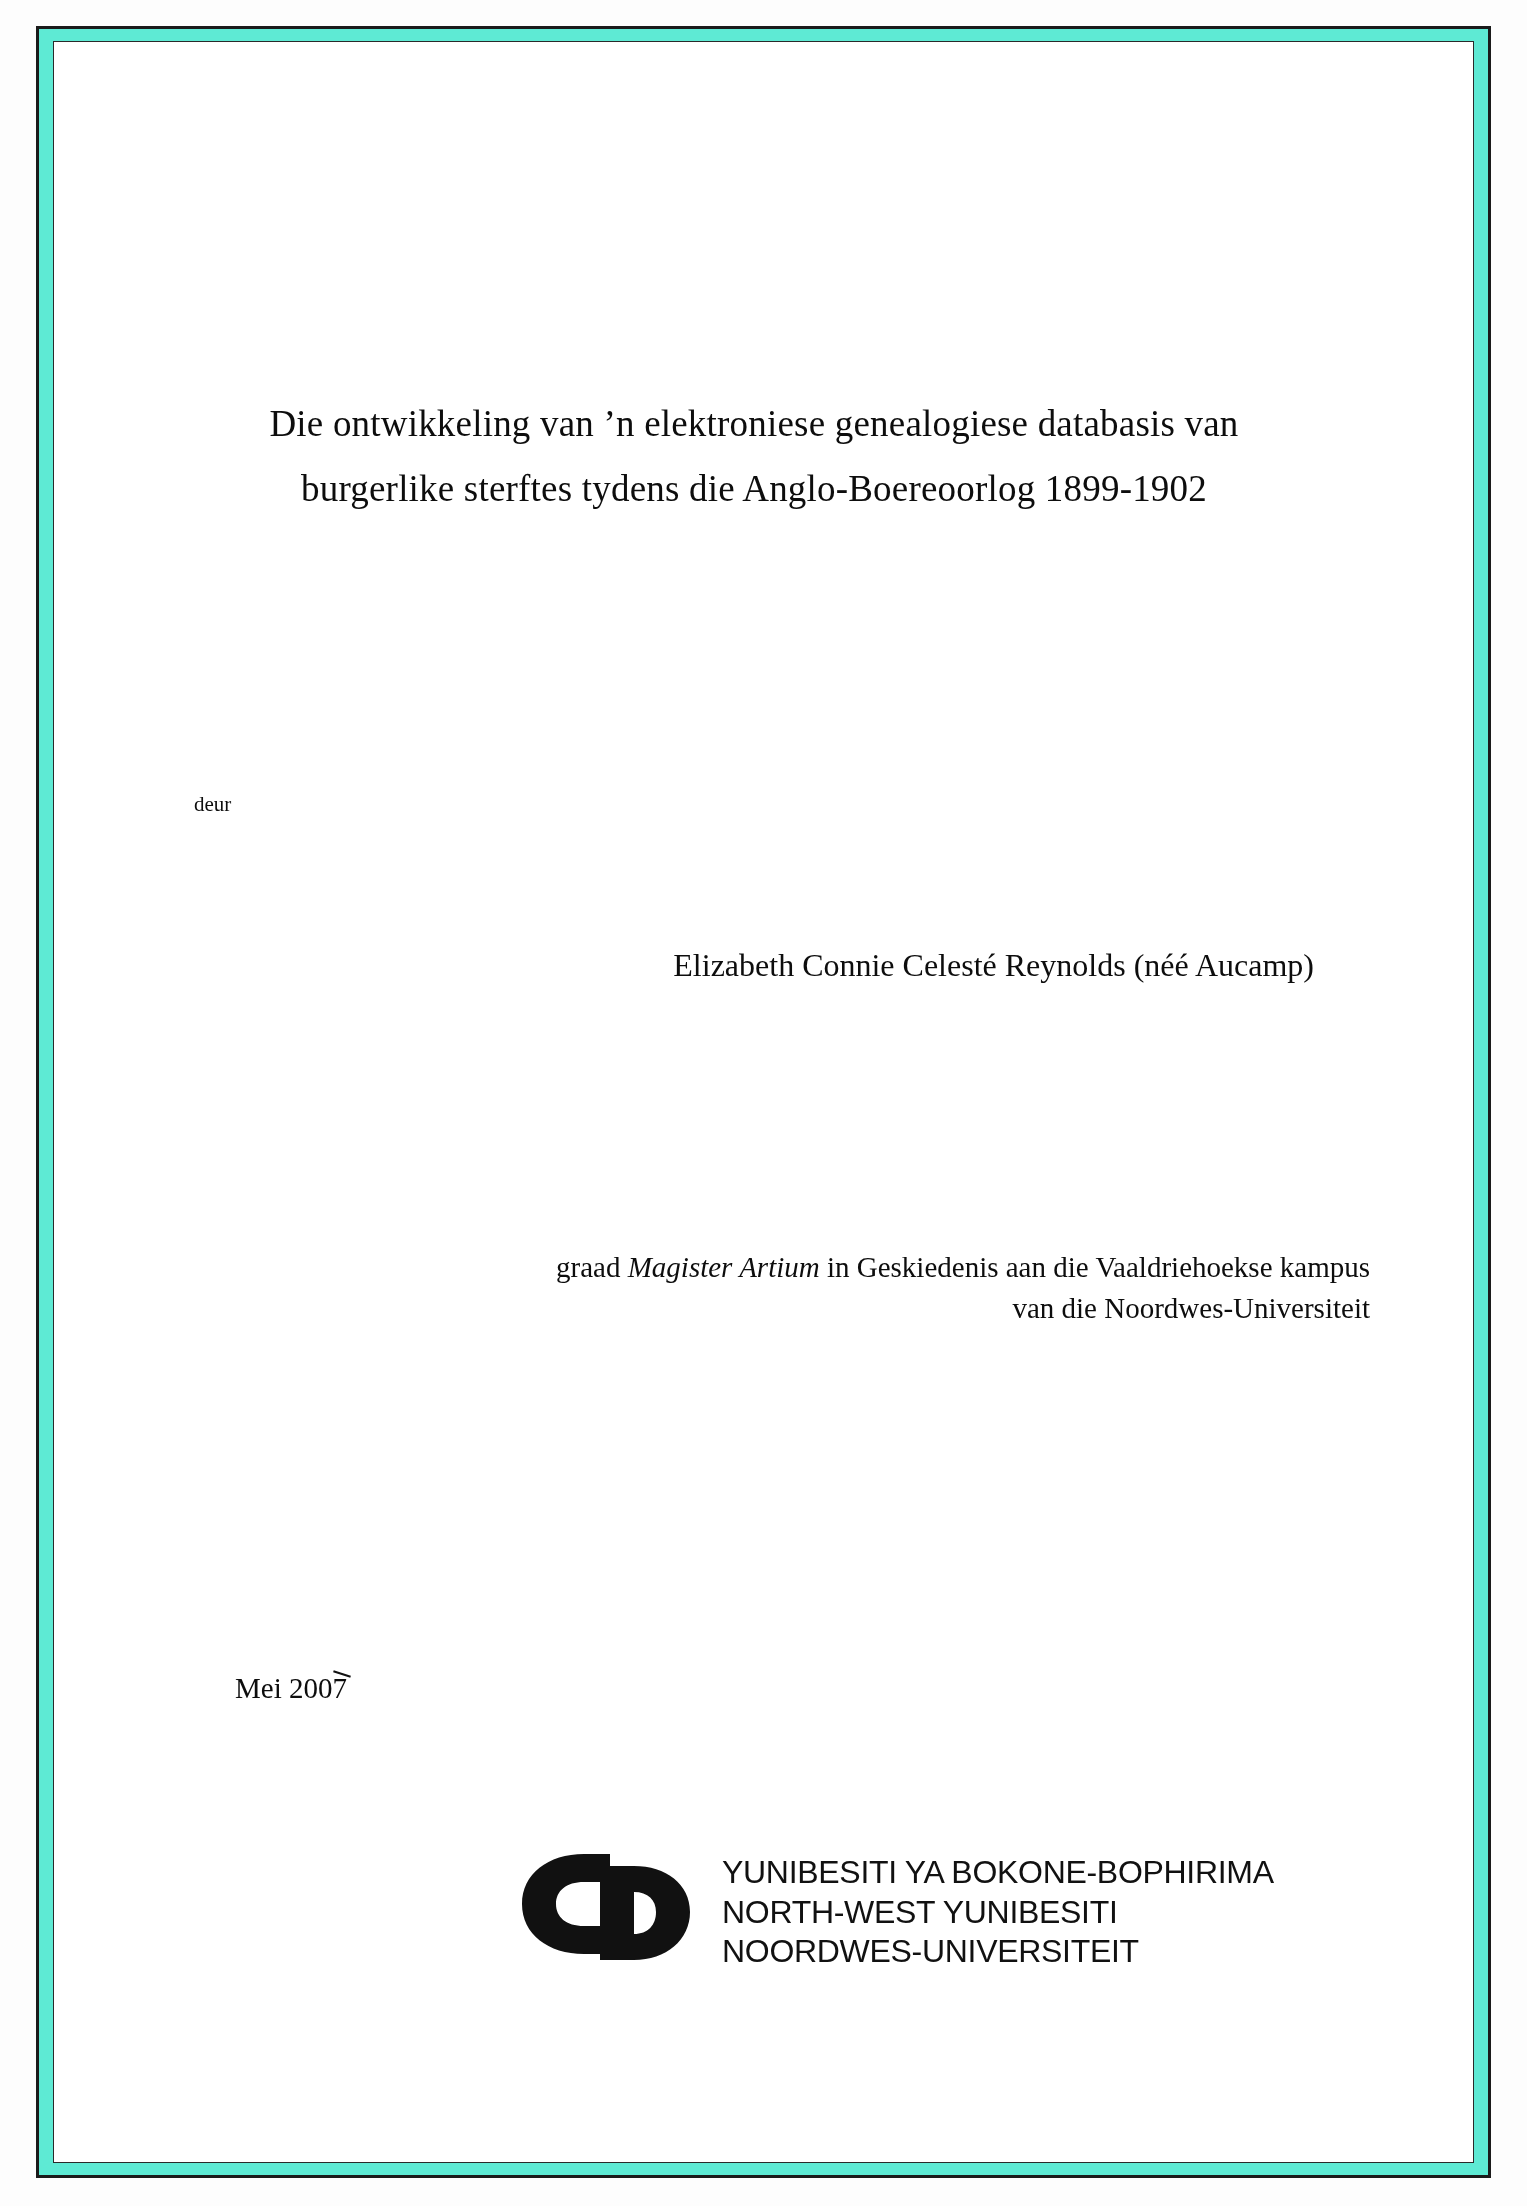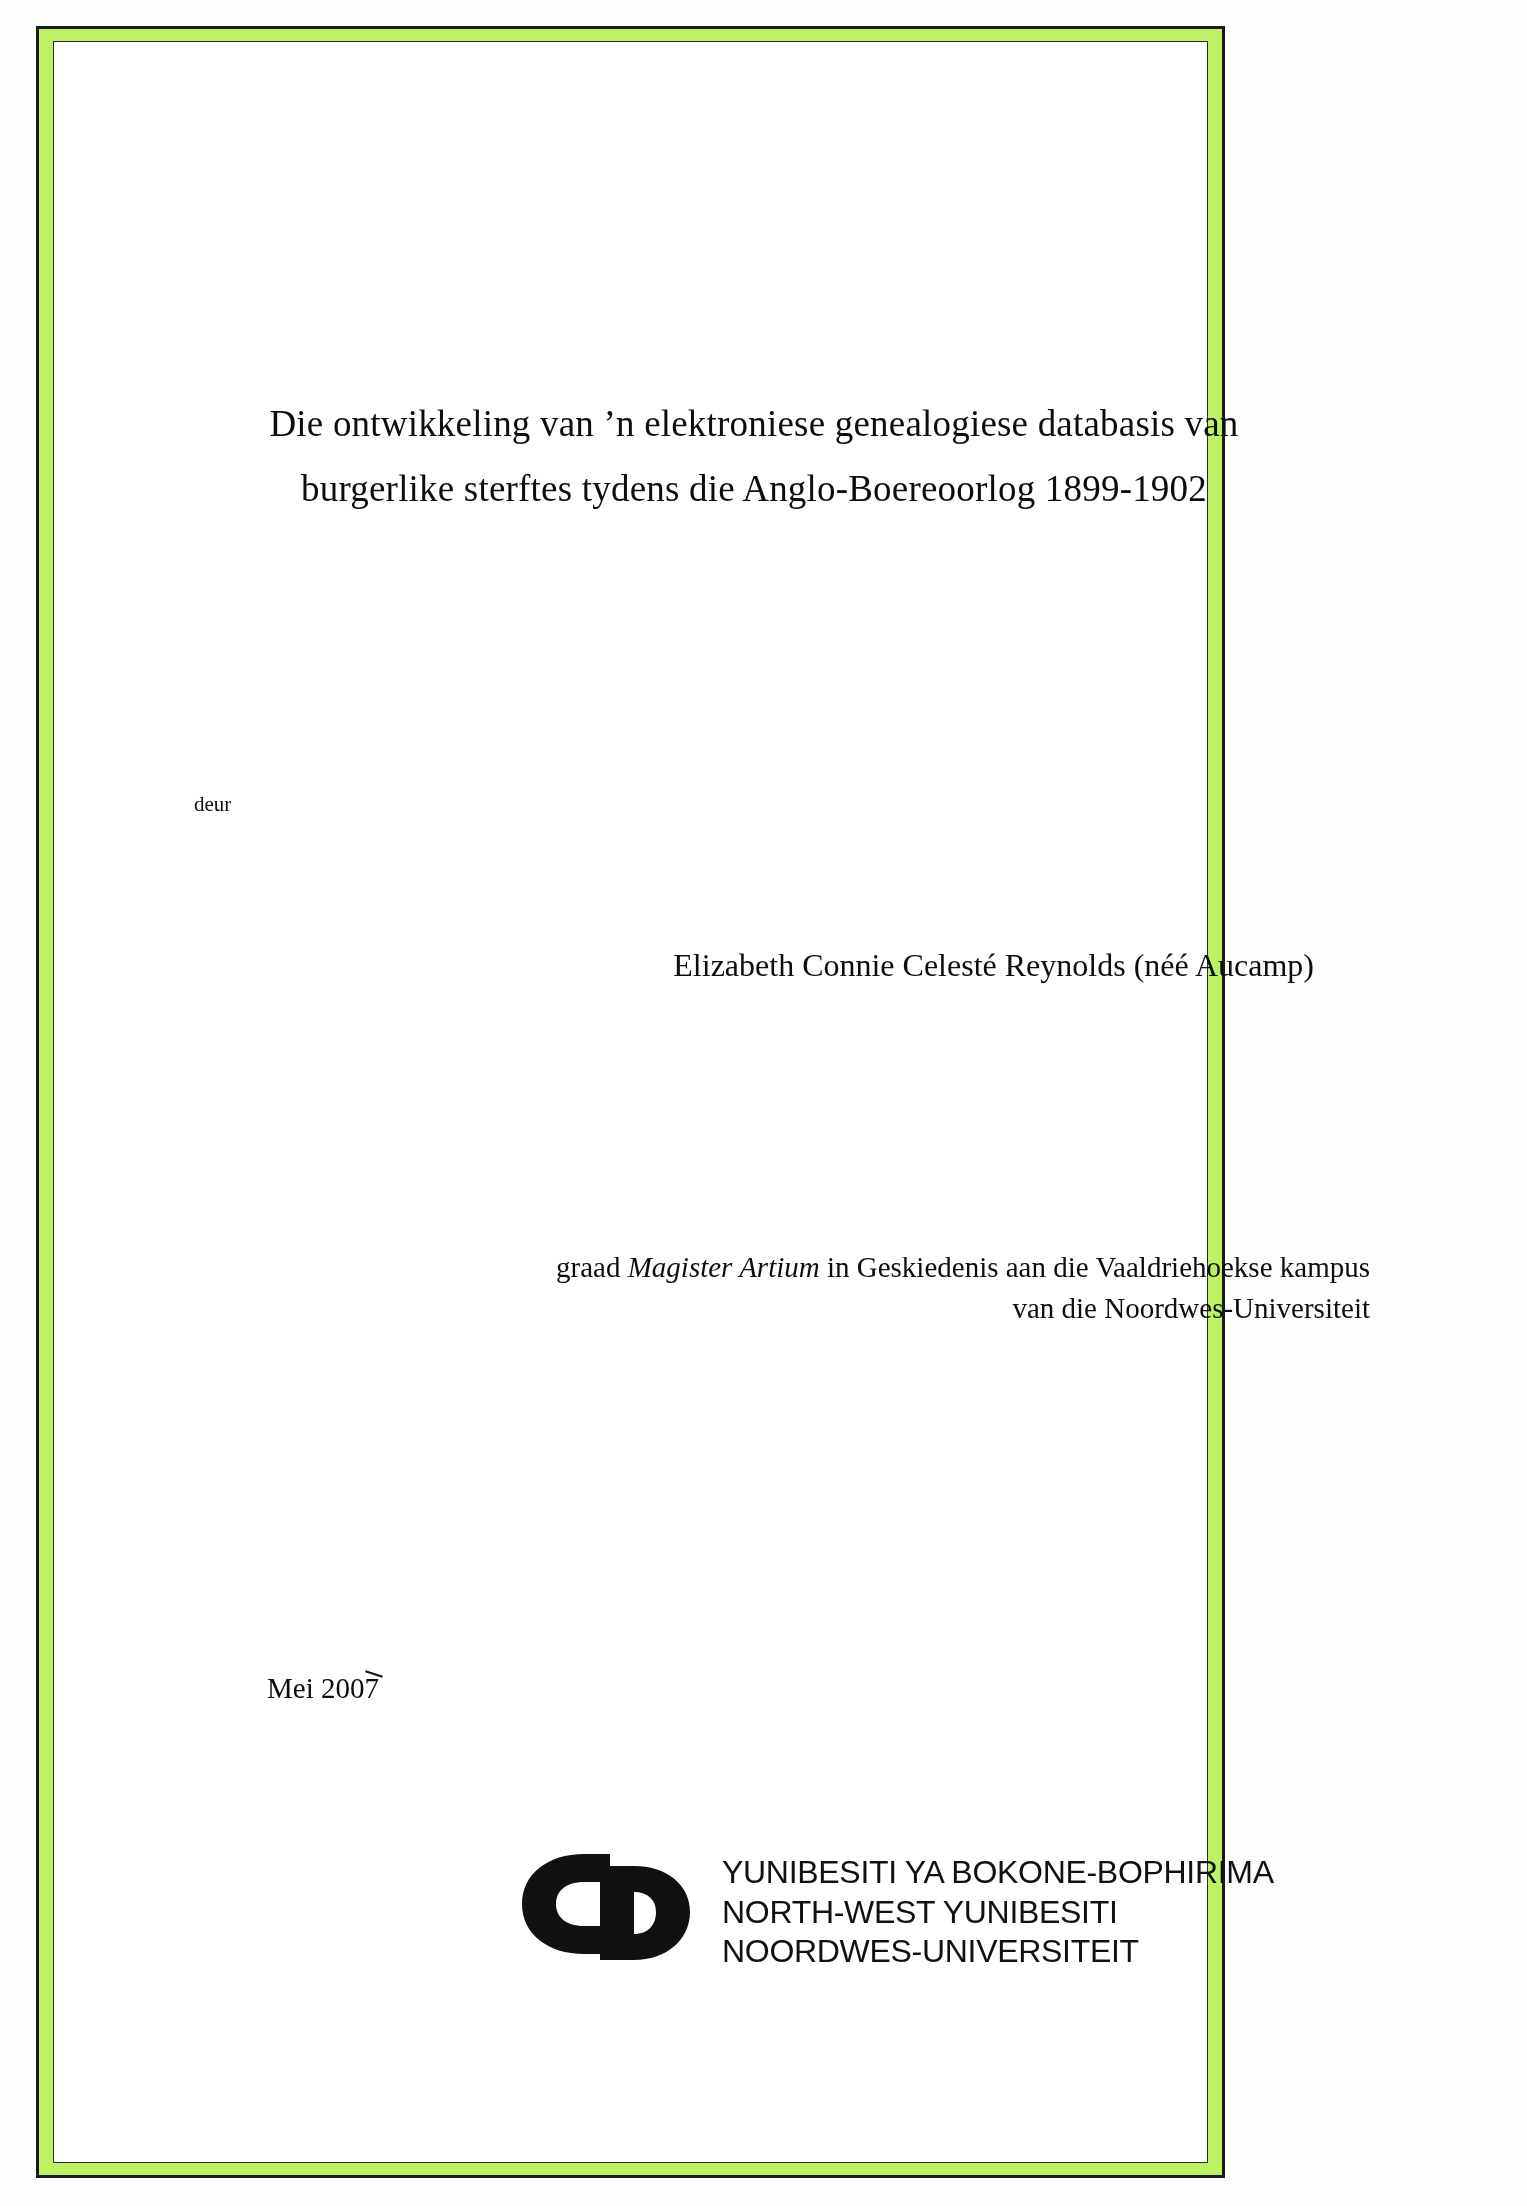--- a/index.html
+++ b/index.html
@@ -23,25 +23,25 @@
     width: 1527px;
     height: 2206px;
     background: #fdfdfd;
   }
 
   
   .scan-frame {
     position: absolute;
     left: 36px;
     top: 26px;
-    width: 1189px;
+    width: 1455px;
     height: 2152px;
     border: 3px solid #1b1b1b;
     box-sizing: border-box;
-    background: #bef264;
+    background: #5eead4;
   }
   .scan-frame-inner {
     position: absolute;
     left: 14px;
     top: 12px;
     right: 14px;
     bottom: 12px;
     border: 1px solid #2a2a2a;
     box-sizing: border-box;
     background: #ffffff;
@@ -113,21 +113,20 @@
   .supervisor-block {
     position: absolute;
     left: 181px;
     top: 1625px;
     font-size: 29px;
     line-height: 1.45;
   }
   .date-line {
     position: relative;
     display: inline-block;
-    margin-left: 32px;
   }
   
   .date-line::after {
     content: "";
     position: absolute;
     right: -4px;
     top: 6px;
     width: 18px;
     height: 2px;
     background: #111;

